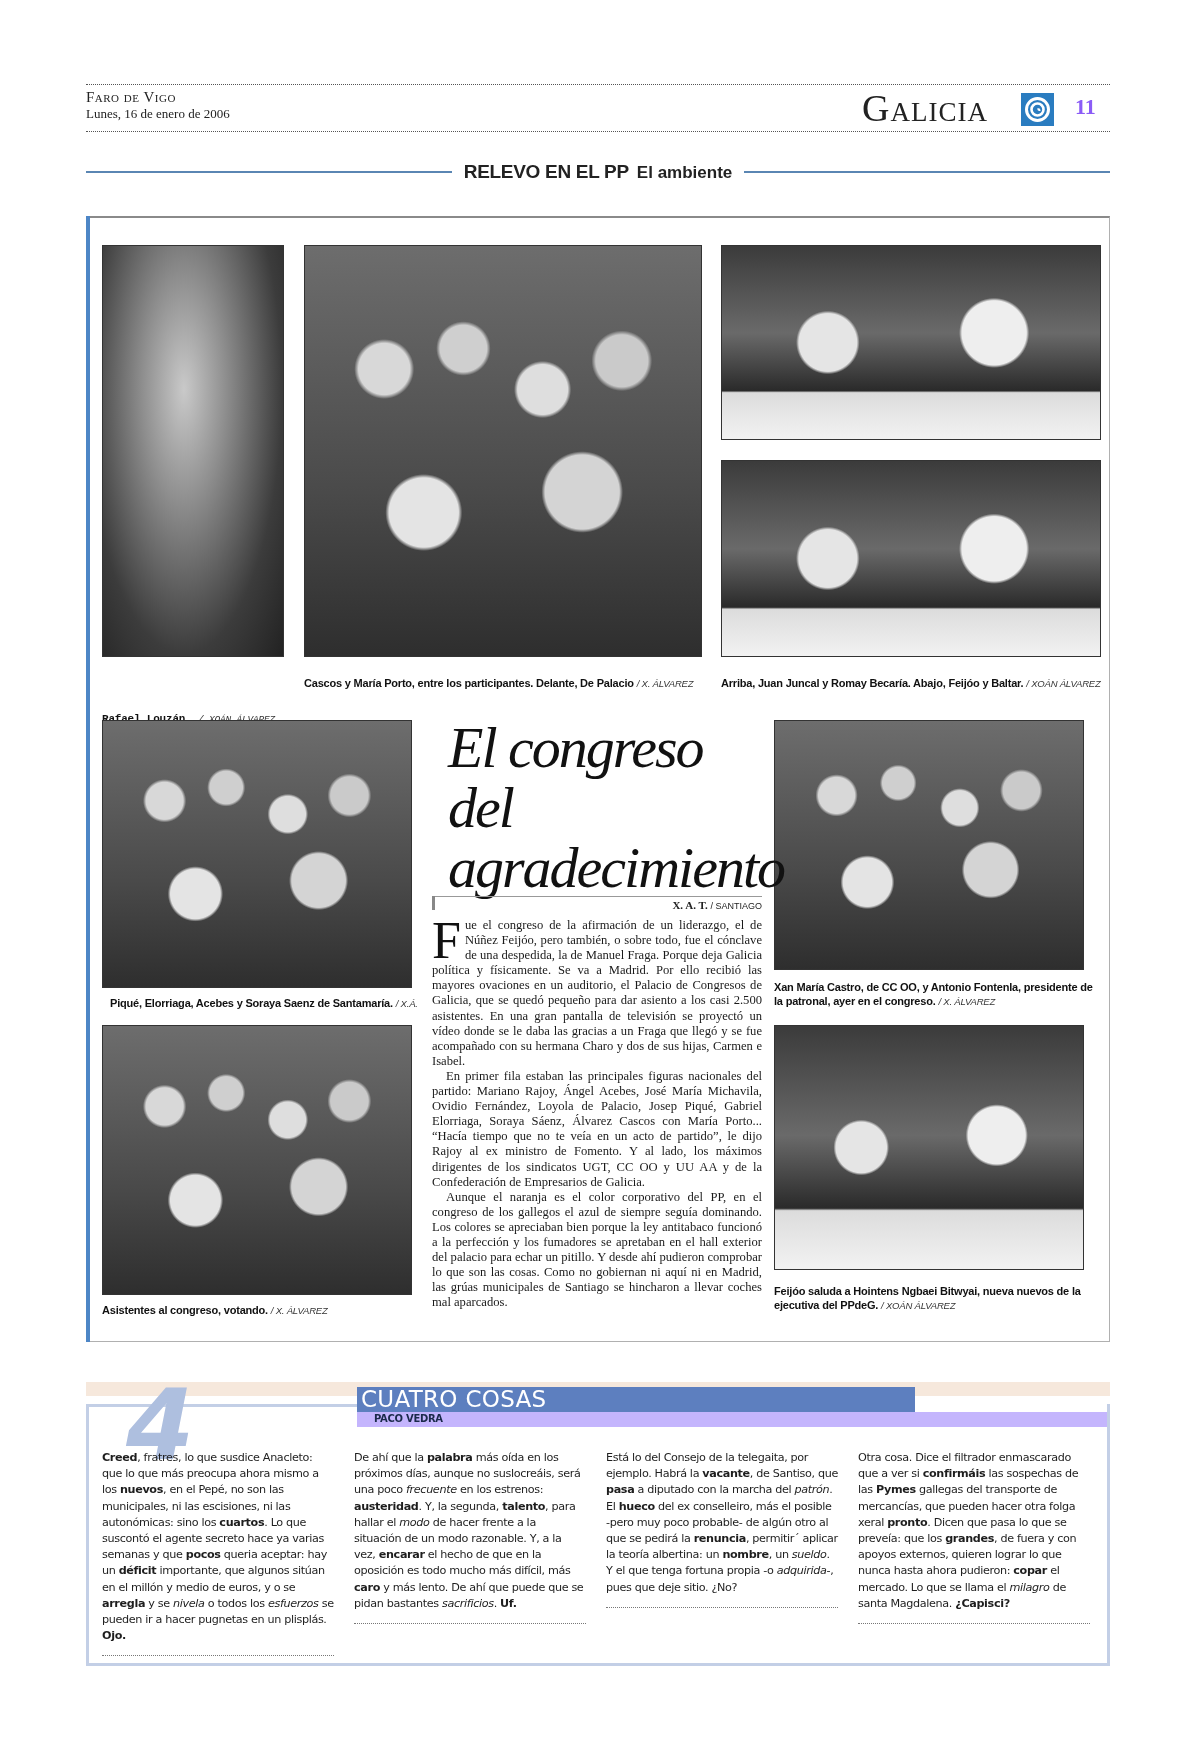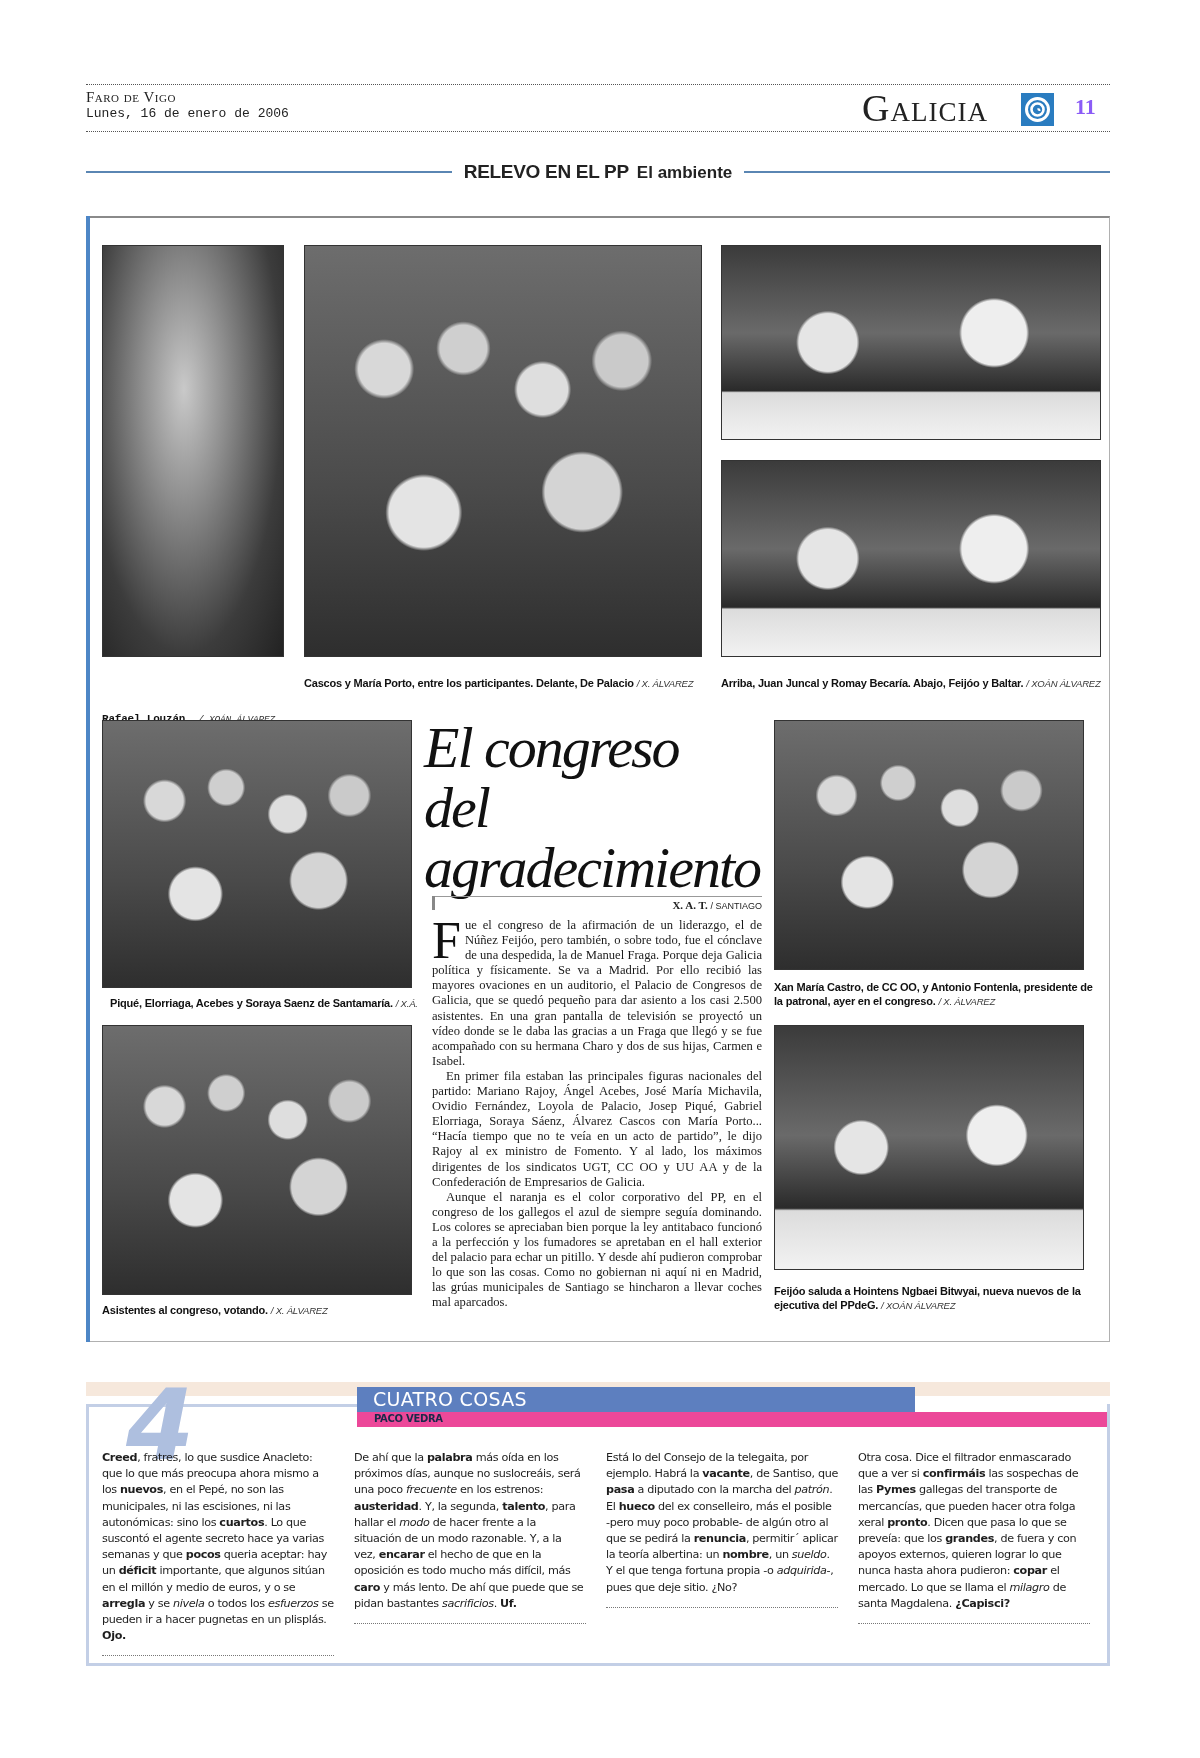--- a/index.html
+++ b/index.html
@@ -3,21 +3,21 @@
 <meta charset="utf-8">
 <style>
   * { box-sizing: border-box; margin: 0; padding: 0; }
   html, body { width: 1200px; height: 1758px; background: #ffffff; overflow: hidden; }
   body { position: relative; font-family: "DejaVu Serif", serif; color: #1a1a1a; }
 
   
   .dotline { position: absolute; left: 86px; width: 1024px; height: 0; border-top: 1px dotted #555; }
   .masthead-left { position: absolute; left: 86px; top: 88px; }
   .paper-name { font-family: "Liberation Serif", serif; font-size: 15px; font-variant: small-caps; letter-spacing: 0.5px; color: #222; line-height: 18px; }
-  .paper-date { font-family: Liberation Mono, monospace; font-size: 13px; color: #222; line-height: 16px; }
+  .paper-date { font-family: Liberation Serif, serif; font-size: 13px; color: #222; line-height: 16px; }
   .section-title { position: absolute; right: 212px; top: 86px; font-family: "Liberation Serif", serif; font-size: 38px; font-variant: small-caps; letter-spacing: 1px; color: #222; line-height: 44px; }
   .section-logo { position: absolute; left: 1021px; top: 93px; width: 33px; height: 33px; background: #2a7cc0; display: flex; align-items: center; justify-content: center; }
   .page-number { position: absolute; left: 1075px; top: 94px; font-family: "Liberation Serif", serif; font-weight: bold; font-size: 22px; color: #8b5cf6; }
 
   
   .ribbon { position: absolute; top: 160px; left: 86px; width: 1024px; height: 24px; display: flex; align-items: center; }
   .ribbon .line { flex: 1; height: 2px; background: #5a86b3; }
   .ribbon .label { padding: 0 12px; font-family: "Liberation Sans", sans-serif; font-size: 19px; color: #222; white-space: nowrap; }
   .ribbon .label .light { font-weight: bold; letter-spacing: -0.3px; }
   .ribbon .label .bold { font-weight: bold; font-size: 17px; margin-left: 8px; }
@@ -39,39 +39,39 @@
       linear-gradient(180deg, #6d6d6d 0%, #4a4a4a 60%, #2e2e2e 100%); }
   .ph-stage { background:
       radial-gradient(circle at 28% 50%, #e5e5e5 0 10%, transparent 11%),
       radial-gradient(circle at 72% 45%, #eeeeee 0 11%, transparent 12%),
       linear-gradient(180deg, #3b3b3b 0%, #6a6a6a 45%, #2a2a2a 75%, #dcdcdc 76%, #f2f2f2 100%); }
 
   .caption { position: absolute; font-family: "Liberation Sans", sans-serif; font-size: 11px; font-weight: bold; color: #111; line-height: 14px; letter-spacing: -0.2px; }
   .caption .credit { font-weight: normal; font-style: italic; font-size: 9.5px; color: #333; }
 
   
-  .headline { position: absolute; left: 424px; top: 718px; width: 330px; font-family: "Liberation Serif", serif; font-style: italic; font-size: 58px; line-height: 60px; letter-spacing: -2px; color: #111; }
+  .headline { position: absolute; left: 448px; top: 718px; width: 330px; font-family: "Liberation Serif", serif; font-style: italic; font-size: 58px; line-height: 60px; letter-spacing: -2px; color: #111; }
   .byline-bar { position: absolute; left: 432px; top: 896px; width: 330px; height: 14px; border-top: 1px solid #999; }
   .byline-bar .tick { position: absolute; left: 0; top: -1px; width: 3px; height: 14px; background: #888; }
   .byline { position: absolute; right: 0; top: 2px; font-family: "Liberation Serif", serif; font-size: 11px; color: #222; }
   .byline b { font-weight: bold; }
   .byline .place { font-family: "Liberation Sans", sans-serif; font-size: 9px; text-align: right; }
   .body-text { position: absolute; left: 432px; top: 918px; width: 330px; font-family: "Liberation Serif", serif; font-size: 12.6px; line-height: 15.1px; text-align: justify; color: #1a1a1a; hyphens: auto; }
   .body-text p { text-indent: 14px; }
   .body-text p.first { text-indent: 0; }
   .dropcap { float: left; font-size: 52px; line-height: 42px; margin: 2px 4px 0 0; font-family: "Liberation Serif", serif; color: #111; }
 
   
   .cc-box { position: absolute; left: 86px; top: 1382px; width: 1024px; height: 284px; }
   .cc-band { position: absolute; left: 0; top: 0; width: 1024px; height: 14px; background: #f6e8dc; }
   .cc-frame { position: absolute; left: 0; top: 22px; width: 1024px; height: 262px; border: 3px solid #c3cfe6; border-top: none; }
   .cc-topline { position: absolute; left: 0; top: 22px; width: 272px; height: 3px; background: #c3cfe6; }
   .cc-num { position: absolute; left: 40px; top: -6px; font-family: "DejaVu Sans", sans-serif; font-weight: bold; font-style: italic; font-size: 98px; line-height: 98px; color: #aebfdf; transform: skewX(-12px); }
-  .cc-title { position: absolute; left: 271px; top: 5px; width: 558px; height: 25px; background: #5d7fbf; color: #ffffff; font-family: "DejaVu Sans", sans-serif; font-size: 19px; line-height: 25px; padding-left: 16px; letter-spacing: 0.3px; }
-  .cc-author-bar { position: absolute; left: 271px; top: 30px; width: 750px; height: 15px; background: #ec4899; }
+  .cc-title { position: absolute; left: 271px; top: 5px; width: 558px; height: 25px; background: #5d7fbf; color: #ffffff; font-family: "DejaVu Sans", sans-serif; font-size: 23px; line-height: 25px; padding-left: 4px; letter-spacing: 0.3px; }
+  .cc-author-bar { position: absolute; left: 271px; top: 30px; width: 750px; height: 15px; background: #c4b5fd; }
   .cc-author { position: absolute; left: 17px; top: 1px; font-family: "DejaVu Sans", sans-serif; font-weight: bold; font-size: 10px; color: #1a2a4a; letter-spacing: -0.3px; }
   .cc-col { position: absolute; top: 68px; width: 232px; font-family: "DejaVu Sans", sans-serif; font-size: 11.2px; line-height: 16.2px; color: #1e1e1e; letter-spacing: -0.35px; }
   .cc-col b { font-weight: bold; }
   .cc-col .sep { position: absolute; left: 0; bottom: -12px; width: 232px; border-top: 1px dotted #777; }
 </style>
 </head>
 <body>
 
 <div class="dotline" style="top:84px;"></div>
 <div class="masthead-left">

